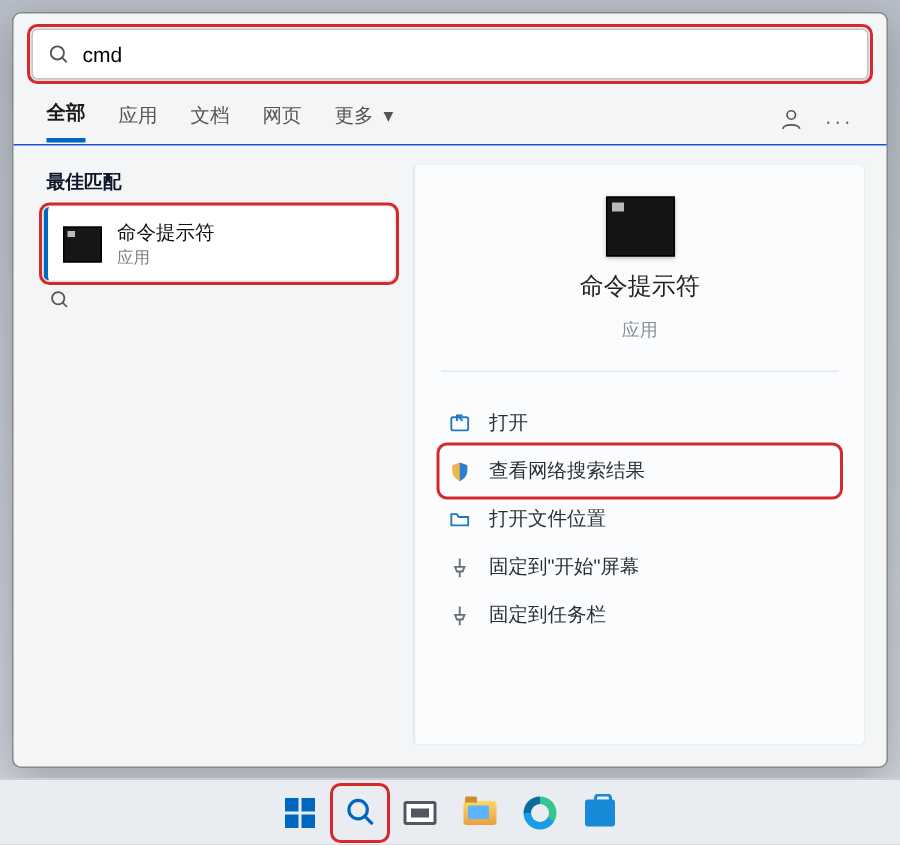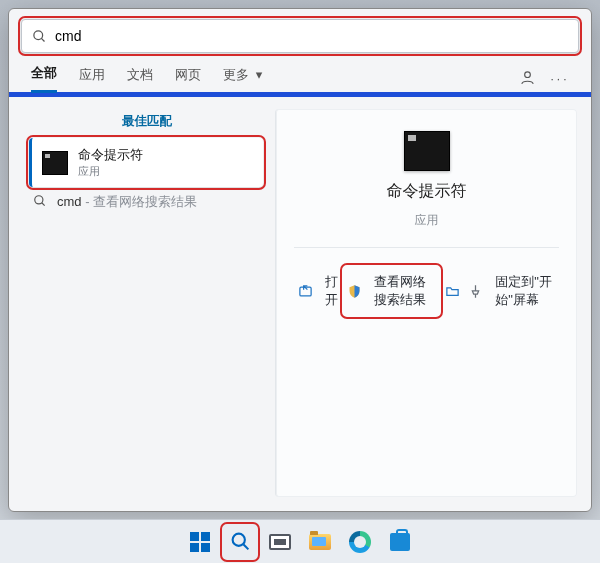--- a/index.html
+++ b/index.html
@@ -12,46 +12,46 @@
     display: flex; flex-direction: column;
   }
   .search-bar-wrap { padding: 10px 12px 6px 12px; }
   .search-bar {
     display: flex; align-items: center; background: #fff;
     border: 1px solid #c0c6cd; border-radius: 4px; height: 34px; padding: 0 10px;
     box-shadow: 0 1px 3px rgba(0,0,0,.15);
   }
   .search-bar input { border: none; outline: none; flex:1; font-size: 14px; background: transparent; }
   .search-icon svg, .icon svg { display:block; }
-  .tabs-row { display:flex; align-items:center; padding: 6px 22px 0 22px; height: 38px; border-bottom: 5px solid #1d4ed8; font-size: 13px; color:#555; }
+  .tabs-row { display:flex; align-items:center; padding: 6px 22px 0 22px; height: 38px; border-bottom: 1px solid #1d4ed8; font-size: 13px; color:#555; }
   .tab { margin-right: 22px; padding-bottom: 8px; cursor: pointer; }
   .tab.active { color:#1a1a1a; font-weight:600; border-bottom: 3px solid #0067c0; }
   .tabs-spacer { flex:1; }
   .right-icons { display:flex; gap:14px; align-items:center; color:#555; }
   .body { flex:1; display:flex; overflow:hidden; }
   .left-col { width: 260px; padding: 14px 6px 10px 20px; }
-  .section-title { font-size: 12.5px; font-weight:700; color:#0369a1; margin: 2px 0 8px 2px; text-align: center; }
+  .section-title { font-size: 12.5px; font-weight:700; color:#0f172a; margin: 2px 0 8px 2px; }
   .best-item {
     display:flex; align-items:center; gap:10px; background:#fff;
     border-radius:4px; padding:8px 10px; box-shadow:0 1px 2px rgba(0,0,0,.12);
     border-left: 3px solid #0067c0; cursor:pointer;
   }
   .app-thumb-sm { width:26px; height:24px; background:#161616; border:1px solid #000; position:relative; }
   .app-thumb-sm::after { content:""; position:absolute; left:2px; top:2px; width:5px; height:4px; background:#fff; opacity:.7; }
   .best-text .t1 { font-size:13px; color:#111; }
   .best-text .t2 { font-size:11px; color:#7a7f87; }
   .web-item { display:flex; align-items:center; gap:10px; padding:6px 6px 6px 4px; font-size:13px; color:#333; cursor:pointer; }
   .web-item .sub { color:#8a8f97; }
   .right-pane { flex:1; background:#fbfcfd; border-left:1px solid #e2e6ea; margin: 12px 14px 14px 6px; border-radius:4px; padding: 22px 18px; box-shadow: inset 0 0 0 1px #eceff2; }
   .detail-head { display:flex; flex-direction:column; align-items:center; gap:10px; padding-bottom:18px; border-bottom:1px solid #e4e8ec; }
   .app-thumb-lg { width:46px; height:40px; background:#151515; border:1px solid #000; position:relative; box-shadow:0 1px 3px rgba(0,0,0,.3); }
   .app-thumb-lg::after { content:""; position:absolute; left:3px; top:3px; width:8px; height:6px; background:#fff; opacity:.7; }
   .detail-title { font-size:16px; color:#222; }
   .detail-sub { font-size:12px; color:#8a8f97; }
-  .actions { margin-top: 18px; display:flex; flex-direction:row; }
+  .actions { margin-top: 18px; display:flex; flex-direction:column; }
   .action { display:flex; align-items:center; gap:12px; font-size:13px; color:#2b2f36; padding:7px 4px; border-radius:4px; cursor:pointer; }
   .action .ic { width:16px; height:16px; display:flex; align-items:center; justify-content:center; }
   .hl-red { outline: 2px solid #d42a2a; outline-offset: 1px; }
   
   .taskbar { position:absolute; left:0; right:0; bottom:0; height:44px; background:#e9edf2; border-top:1px solid #c6ccd4; display:flex; align-items:center; justify-content:center; gap:6px; }
   .tb-btn { width:34px; height:34px; border-radius:4px; display:flex; align-items:center; justify-content:center; cursor:pointer; }
   .win-logo { display:grid; grid-template-columns:9px 9px; grid-template-rows:9px 9px; gap:2px; }
   .win-logo span { background:#0067c0; }
   .explorer-ic { width:22px; height:16px; background:linear-gradient(180deg,#ffd66b,#e9a13b); border-radius:2px; position:relative; }
   .explorer-ic::before{ content:""; position:absolute; left:1px; top:-3px; width:8px; height:4px; background:#c98f2c; border-radius:1px 1px 0 0;}
@@ -114,23 +114,20 @@
           </div>
         </div>
 
         <div class="web-item">
           <span>
             <svg width="14" height="14" viewBox="0 0 24 24" fill="none" stroke="#555" stroke-width="2">
                 <circle cx="10" cy="10" r="7"></circle>
                 <line x1="20" y1="20" x2="15" y2="15"></line>
               </svg>
           </span>
-          <span>
-            <span>cmd</span><span class="sub"> - 查看网络搜索结果</span>
-          </span>
         </div>
       </div>
 
       <div class="right-pane">
         <div class="detail-head">
           <div class="app-thumb-lg"></div>
           <div class="detail-title">命令提示符</div>
           <div class="detail-sub">应用</div>
         </div>
         <div class="actions">
@@ -151,28 +148,37 @@
                 </svg>
             </span>
             <span>查看网络搜索结果</span>
           </div>
           <div class="action">
             <span class="ic">
               <svg width="15" height="15" viewBox="0 0 24 24" fill="none" stroke="#2276c4" stroke-width="2">
                   <path d="M3 6h6l2 3h10v9H3z"></path>
                 </svg>
             </span>
+            <span>打开文件位置</span>
           </div>
           <div class="action">
             <span class="ic">
               <svg width="15" height="15" viewBox="0 0 24 24" fill="none" stroke="#6a7078" stroke-width="2">
                   <path d="M12 2v9M7 11h10l-2 5H9zM12 16v6"></path>
                 </svg>
             </span>
             <span>固定到"开始"屏幕</span>
+          </div>
+          <div class="action">
+            <span class="ic">
+              <svg width="15" height="15" viewBox="0 0 24 24" fill="none" stroke="#6a7078" stroke-width="2">
+                  <path d="M12 2v9M7 11h10l-2 5H9zM12 16v6"></path>
+                </svg>
+            </span>
+            <span>固定到任务栏</span>
           </div>
         </div>
       </div>
     </div>
   </div>
 
   <div class="taskbar">
     <div class="tb-btn">
       <div class="win-logo">
           <span></span>

